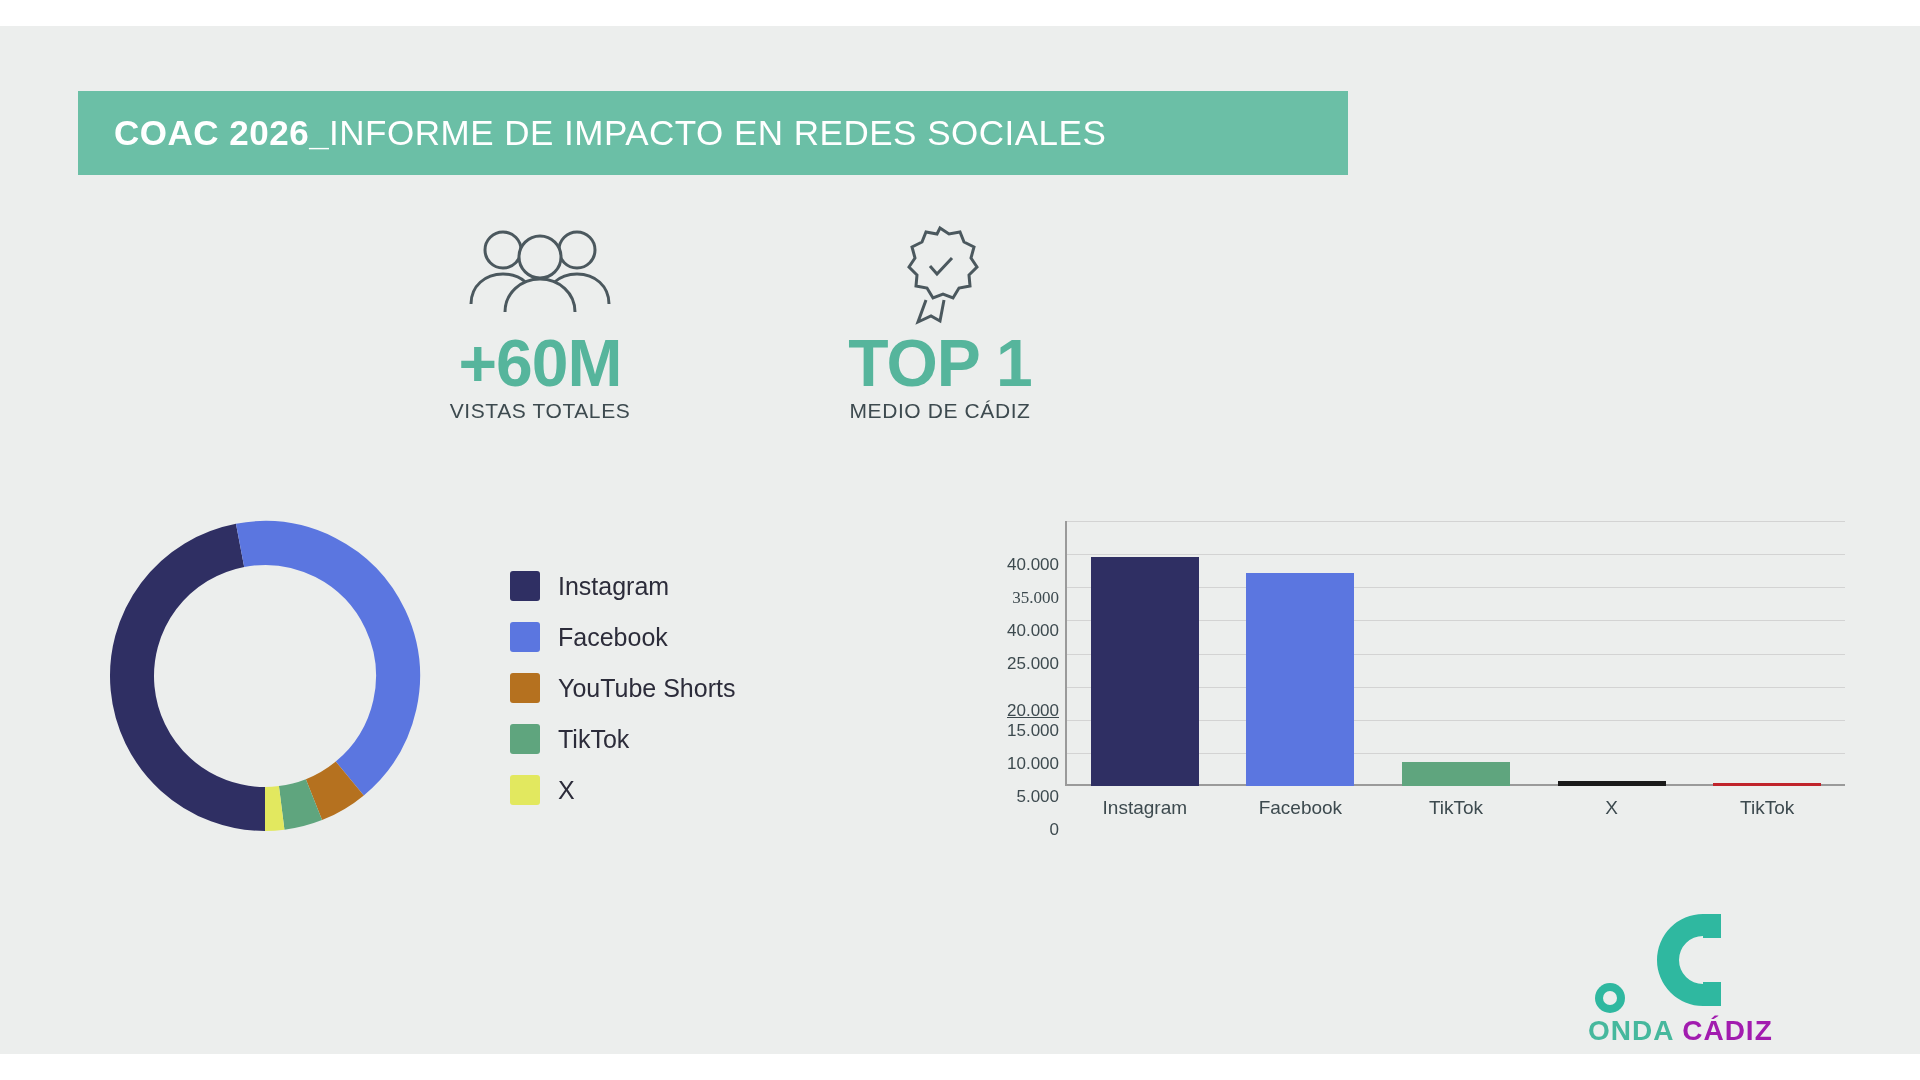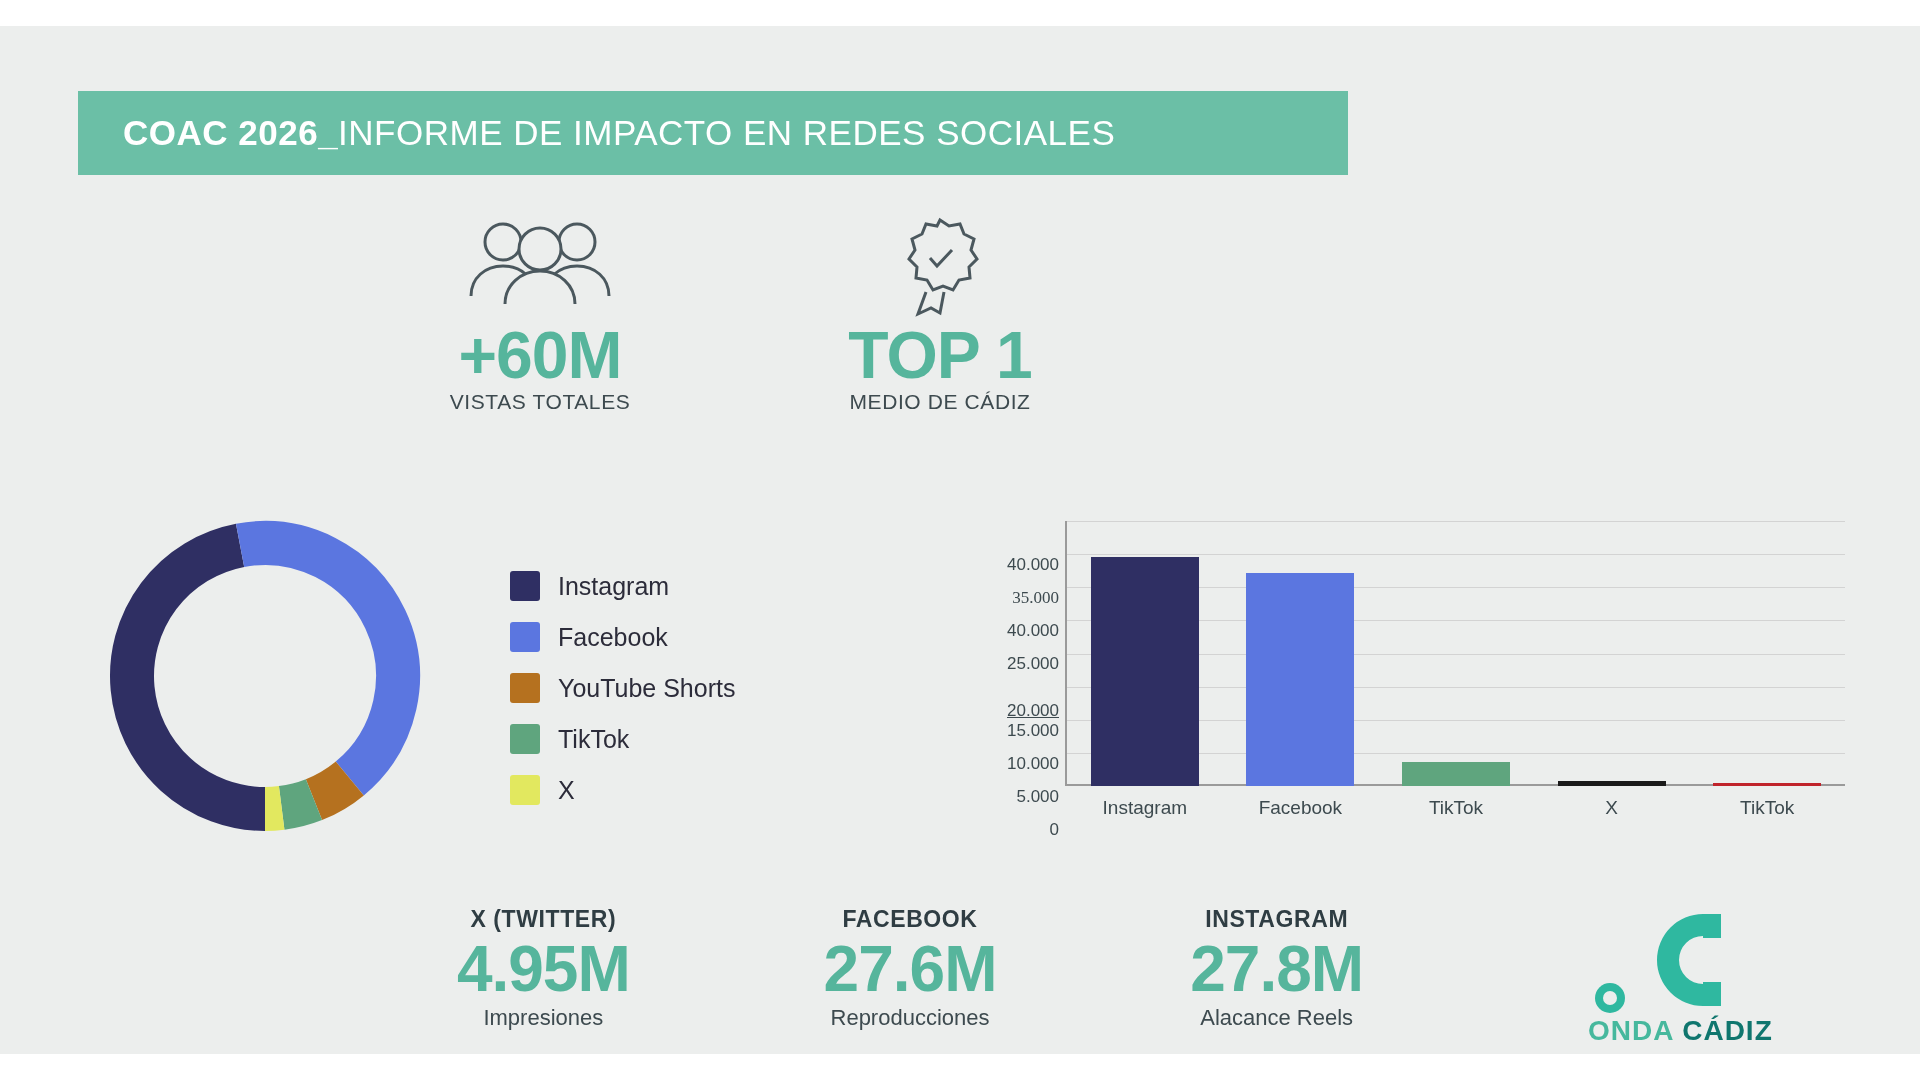--- a/index.html
+++ b/index.html
@@ -16,38 +16,38 @@
     border-top: 26px solid #ffffff;
     border-bottom: 26px solid #ffffff;
   }
   
   .banner {
     position: absolute;
     left: 78px; top: 65px;
     width: 1270px; height: 84px;
     background: #6bbfa6;
     display: flex; align-items: center;
-    padding-left: 45px;
+    padding-left: 36px;
   }
   .banner-title {
     font-size: 35px;
     letter-spacing: 0.5px;
     color: #ffffff;
     white-space: nowrap;
   }
   .banner-title .b-strong { font-weight: bold; }
   .banner-title .b-light { font-weight: 300; }
 
   
   .kpis {
     position: absolute;
     left: 330px; top: 185px;
     width: 1180px; height: 220px;
     display: flex;
-    align-items: flex-start;
+    align-items: center;
   }
   .kpi { width: 420px; text-align: center; position: relative; }
   .kpi.kpi-2 { width: 380px; }
   .kpi.kpi-3 { width: 380px; }
   .kpi-icon { height: 110px; display: flex; align-items: center; justify-content: center; }
   .kpi-value {
     font-size: 66px; font-weight: bold; color: #56b59c;
     letter-spacing: -1px; line-height: 1.05;
   }
   .kpi-label {
@@ -80,21 +80,21 @@
   .stats { position: absolute; left: 360px; top: 880px; width: 1100px; display: flex; }
   .stat { flex: 1; text-align: center; }
   .stat-title { font-size: 23px; font-weight: bold; color: #2f3d43; letter-spacing: 0.6px; }
   .stat-value { font-size: 64px; font-weight: bold; color: #56b59c; letter-spacing: -1px; line-height: 1.15; }
   .stat-sub { font-size: 22px; color: #3d4a4f; margin-top: -2px; }
 
   
   .logo { position: absolute; left: 1588px; top: 880px; width: 230px; height: 145px; }
   .logo-text { position: absolute; left: 0; bottom: 4px; font-size: 28px; font-weight: bold; letter-spacing: 1px; }
   .logo-onda { color: #46b89d; }
-  .logo-cadiz { color: #0f766e; }
+  .logo-cadiz { color: #a21caf; }
 </style>
 </head>
 <body>
 
 <div id="stage">
 
   <div class="banner">
     <div class="banner-title">
       <span class="b-strong">COAC 2026_</span><span class="b-light">INFORME DE IMPACTO EN REDES SOCIALES</span>
     </div>
@@ -208,37 +208,20 @@
       </div>
     <div class="bc-xlabels" id="bc-xlabels">
         <div class="bc-xcell">Instagram</div>
         <div class="bc-xcell">Facebook</div>
         <div class="bc-xcell">TikTok</div>
         <div class="bc-xcell">X</div>
         <div class="bc-xcell">TikTok</div>
       </div>
   </div>
 
-  <div class="stats">
-    <div class="stat">
-      <div class="stat-title">X (TWITTER)</div>
-      <div class="stat-value">4.95M</div>
-      <div class="stat-sub">Impresiones</div>
-    </div>
-    <div class="stat">
-      <div class="stat-title">FACEBOOK</div>
-      <div class="stat-value">27.6M</div>
-      <div class="stat-sub">Reproducciones</div>
-    </div>
-    <div class="stat">
-      <div class="stat-title">INSTAGRAM</div>
-      <div class="stat-value">27.8M</div>
-      <div class="stat-sub">Alacance Reels</div>
-    </div>
-  </div>
 
   <div class="logo">
     <svg width="230" height="120" viewBox="0 0 230 120">
       <path d="M115 8 A46 46 0 1 0 115 100 L115 78 A24 24 0 1 1 115 30 Z" fill="#2fb8a0"></path>
       <rect x="115" y="8" width="18" height="24" fill="#2fb8a0"></rect>
       <rect x="115" y="76" width="18" height="24" fill="#2fb8a0"></rect>
       <circle cx="22" cy="92" r="15" fill="#2fb8a0"></circle>
       <circle cx="22" cy="92" r="7" fill="#eceeed"></circle>
     </svg>
     <div class="logo-text">

